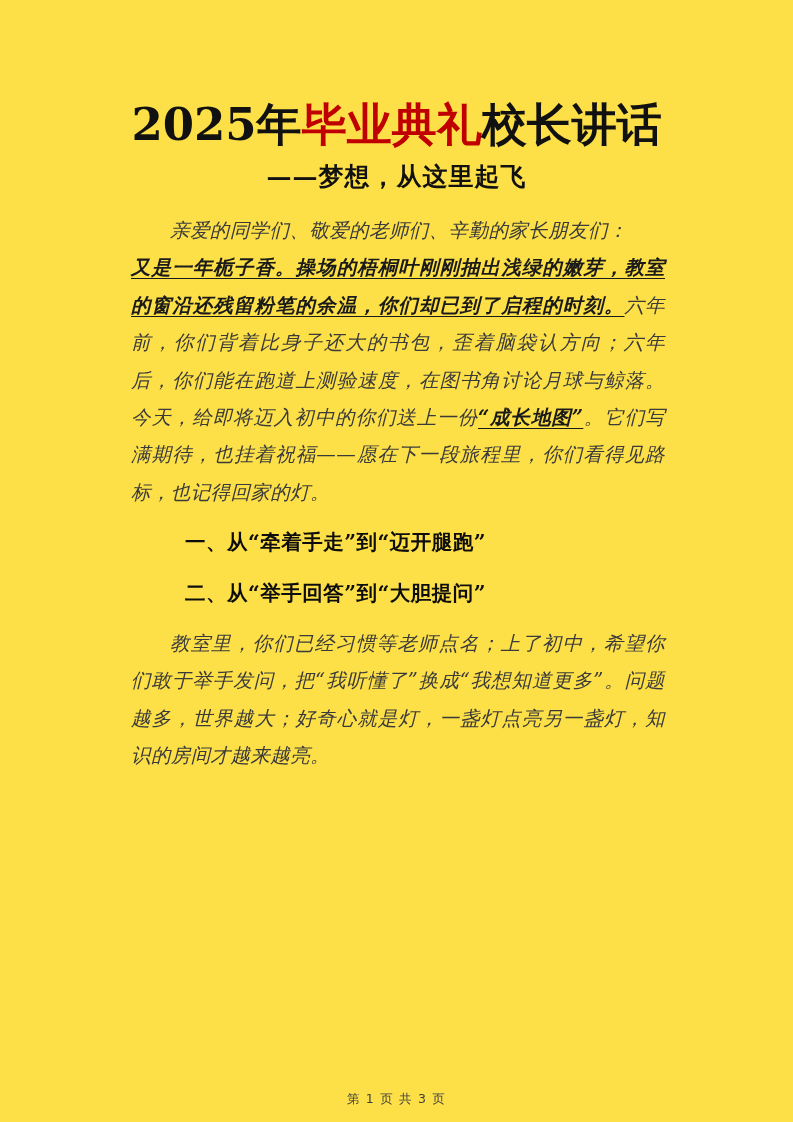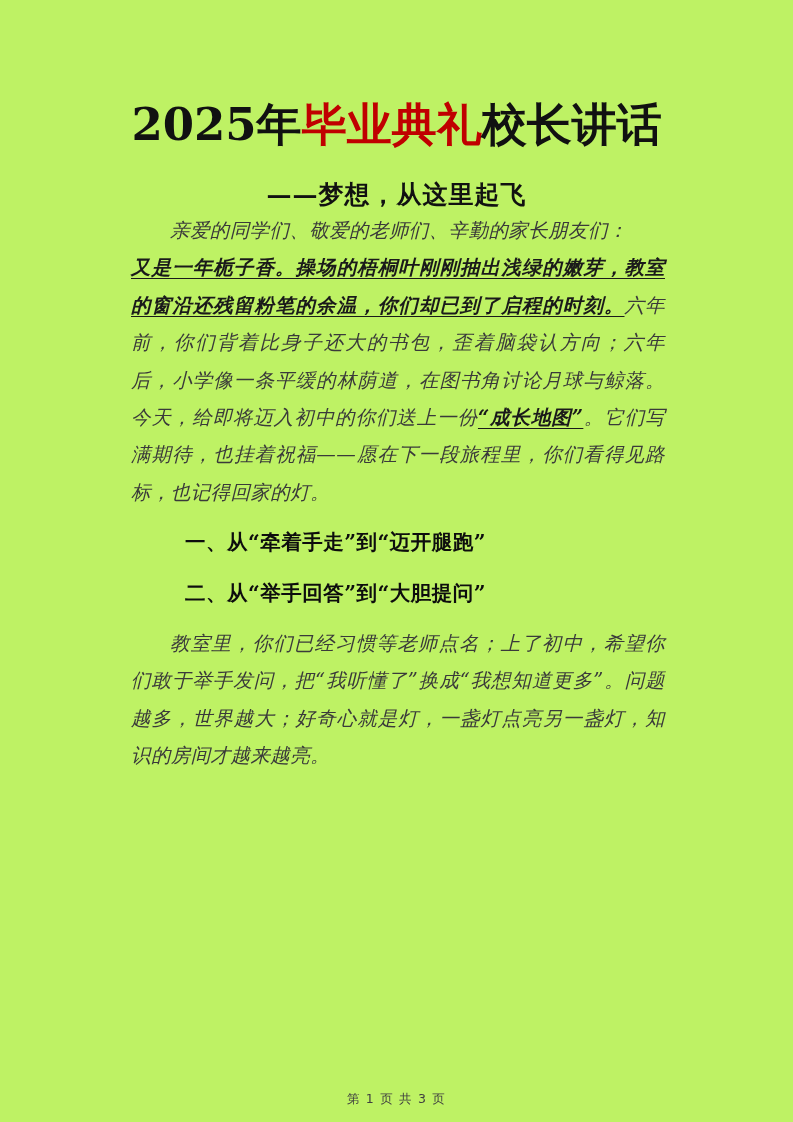--- a/index.html
+++ b/index.html
@@ -14,21 +14,21 @@
     overflow: hidden;
     font-family: "DejaVu Serif", "Liberation Serif", serif;
     -webkit-font-smoothing: antialiased;
   }
 
   .page {
     position: absolute;
     left: 0; top: 0;
     width: 793px;
     height: 1122px;
-    background: #bef264;
+    background: #fde047;
   }
 
   
   .title-block {
     position: absolute;
     left: 0;
     top: 96px;
     width: 793px;
     text-align: center;
   }
@@ -38,21 +38,21 @@
     font-size: 45px;
     line-height: 58px;
     letter-spacing: 0px;
     color: #111111;
     white-space: nowrap;
   }
   .doc-title .seg-red {
     color: #C00000;
   }
   .doc-subtitle {
-    margin-top: 24px;
+    margin-top: 6px;
     font-family: "DejaVu Serif", "Liberation Serif", serif;
     font-weight: 700;
     font-size: 25px;
     line-height: 33px;
     color: #111111;
     letter-spacing: 1px;
     white-space: nowrap;
   }
 
   
@@ -123,21 +123,21 @@
     <div class="doc-title">
       <span class="seg-black">2025年</span><span class="seg-red">毕业典礼</span><span class="seg-black">校长讲话</span>
     </div>
     <div class="doc-subtitle">——梦想，从这里起飞</div>
   </div>
 
   <div class="body-frame">
 
     <p class="para indent">亲爱的同学们、敬爱的老师们、辛勤的家长朋友们：</p>
 
-    <p class="para"><span class="emph">又是一年栀子香。操场的梧桐叶刚刚抽出浅绿的嫩芽，教室的窗沿还残留粉笔的余温，你们却已到了启程的时刻。</span><span>六年前，你们背着比身子还大的书包，歪着脑袋认方向；六年后，小学像一条平缓的林荫道，在图书角讨论月球与鲸落。今天，给即将迈入初中的你们送上一份</span><span class="emph">“成长地图”</span><span>。它们写满期待，也挂着祝福——愿在下一段旅程里，你们看得见路标，也记得回家的灯。</span></p>
+    <p class="para"><span class="emph">又是一年栀子香。操场的梧桐叶刚刚抽出浅绿的嫩芽，教室的窗沿还残留粉笔的余温，你们却已到了启程的时刻。</span><span>六年前，你们背着比身子还大的书包，歪着脑袋认方向；六年后，你们能在跑道上测验速度，在图书角讨论月球与鲸落。今天，给即将迈入初中的你们送上一份</span><span class="emph">“成长地图”</span><span>。它们写满期待，也挂着祝福——愿在下一段旅程里，你们看得见路标，也记得回家的灯。</span></p>
 
     <p class="section-heading">一、从“牵着手走”到“迈开腿跑”</p>
 
     <p class="section-heading">二、从“举手回答”到“大胆提问”</p>
     <p class="para indent">教室里，你们已经习惯等老师点名；上了初中，希望你们敢于举手发问，把“我听懂了”换成“我想知道更多”。问题越多，世界越大；好奇心就是灯，一盏灯点亮另一盏灯，知识的房间才越来越亮。</p>
 
 
   </div>
 
   <div class="footer">

